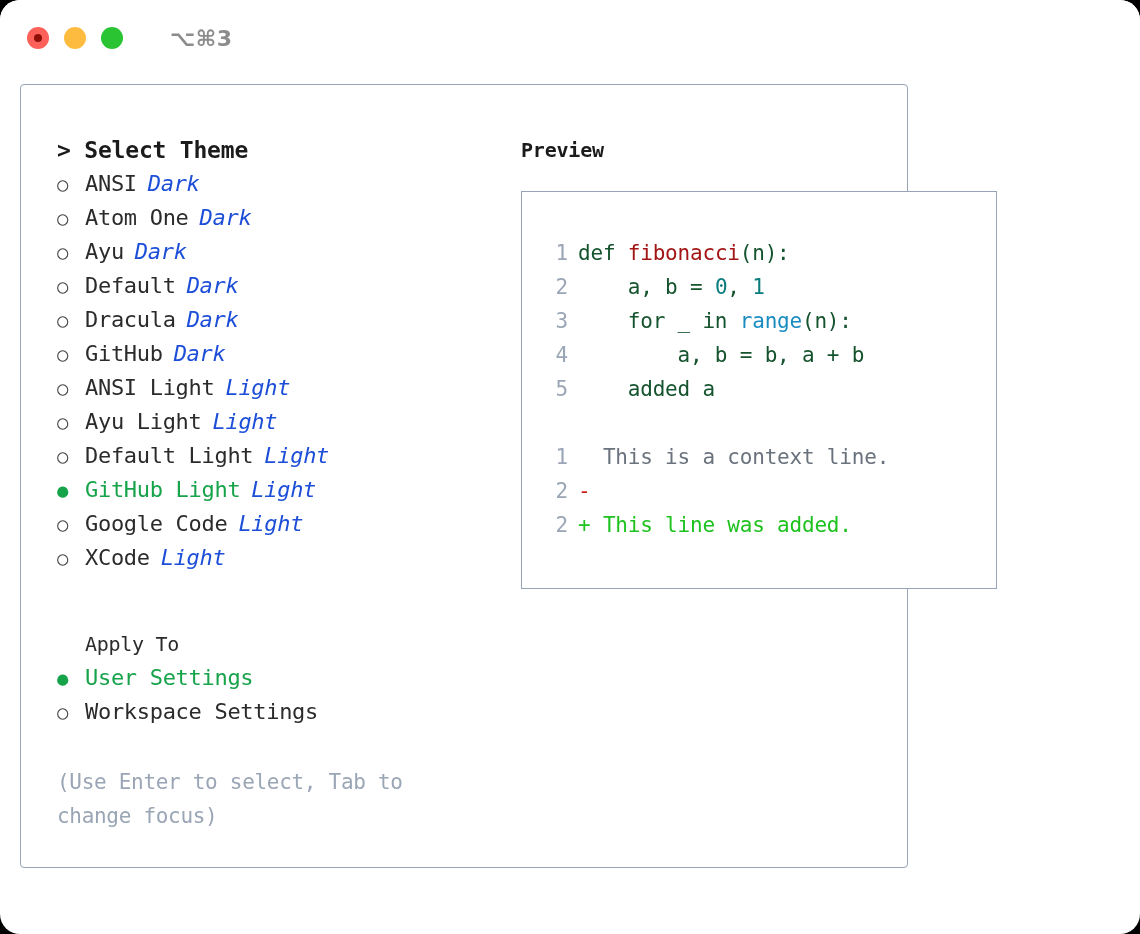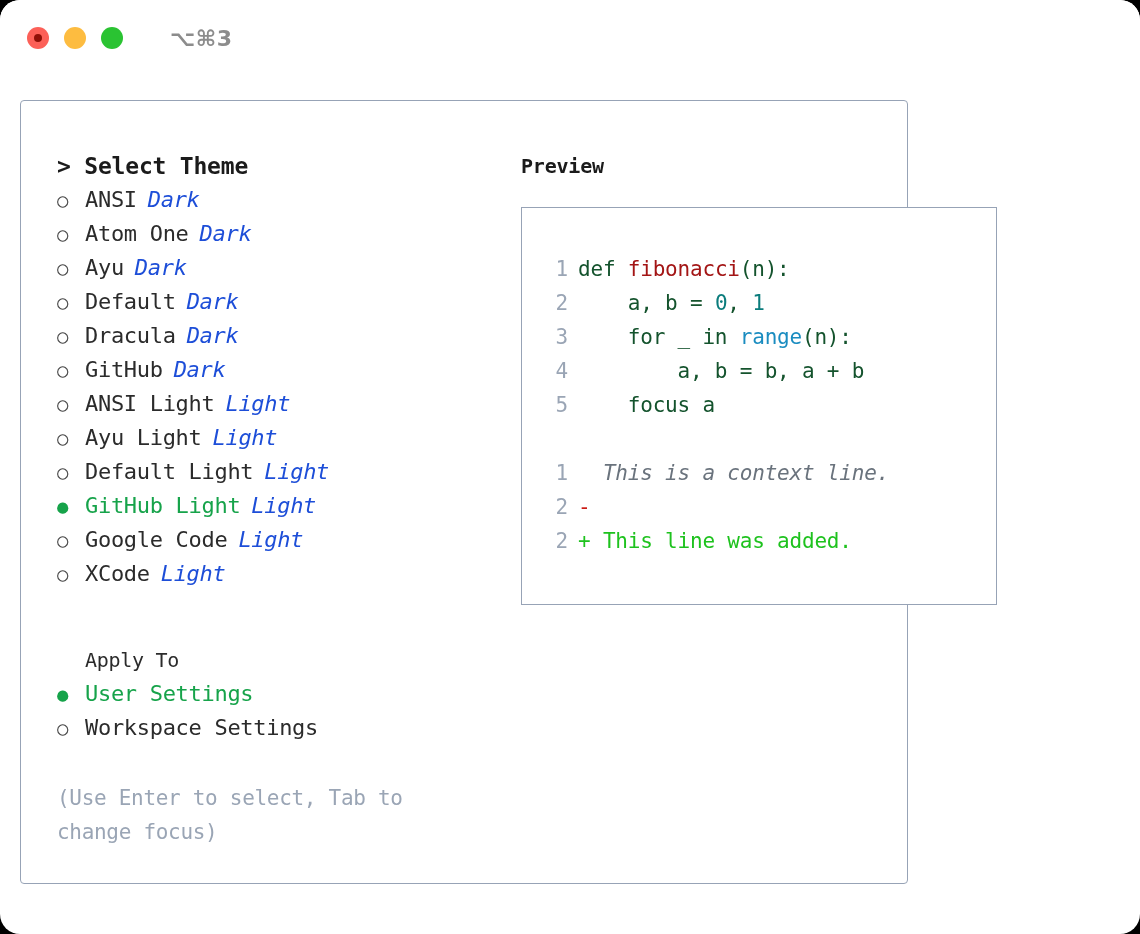--- a/index.html
+++ b/index.html
@@ -68,21 +68,21 @@
     font-weight: 700;
     color: #8c8c8c;
     letter-spacing: 0.5px;
     font-family: "DejaVu Sans", "Liberation Sans", sans-serif;
   }
 
   
   .panel {
     position: absolute;
     left: 20px;
-    top: 100px;
+    top: 84px;
     width: 888px;
     height: 784px;
     border: 1.5px solid #97a3b6;
     border-radius: 4px;
     background: #ffffff;
   }
 
   .panel-inner {
     position: absolute;
     inset: 0;
@@ -193,21 +193,21 @@
 
   .blank-line { height: 34px; }
 
   
   .tok-plain { color: #14532d; }
   .tok-fn    { color: #a31515; }
   .tok-num   { color: #0b7c7c; }
   .tok-call  { color: #1a8cc0; }
 
   
-  .diff-ctx { color: #6a737d; font-style: italic; }
+  .diff-ctx { color: #6a737d; }
   .diff-del { color: #cb1b15; }
   .diff-add { color: #1ec21e; }
 </style>
 </head>
 <body>
 
 <div class="window">
 
   <div class="titlebar">
     <div class="lights">
@@ -257,21 +257,21 @@
       <div class="right-col">
 
         <div class="preview-title">Preview</div>
 
         <div class="preview-box">
           <div id="code-block">
               <div class="code-line"><span class="lineno">1</span><span><span class="tok-plain">def </span><span class="tok-fn">fibonacci</span><span class="tok-plain">(n):</span></span></div>
               <div class="code-line"><span class="lineno">2</span><span><span class="tok-plain">    a, b = </span><span class="tok-num">0</span><span class="tok-plain">, </span><span class="tok-num">1</span></span></div>
               <div class="code-line"><span class="lineno">3</span><span><span class="tok-plain">    for _ in </span><span class="tok-call">range</span><span class="tok-plain">(n):</span></span></div>
               <div class="code-line"><span class="lineno">4</span><span><span class="tok-plain">        a, b = b, a + b</span></span></div>
-              <div class="code-line"><span class="lineno">5</span><span><span class="tok-plain">    focus a</span></span></div>
+              <div class="code-line"><span class="lineno">5</span><span><span class="tok-plain">    added a</span></span></div>
             </div>
           <div class="blank-line"></div>
           <div id="diff-block">
               <div class="code-line"><span class="lineno">1</span><span class="diff-ctx">  </span><span class="diff-ctx">This is a context line.</span></div>
               <div class="code-line"><span class="lineno">2</span><span class="diff-del">- </span></div>
               <div class="code-line"><span class="lineno">2</span><span class="diff-add">+ </span><span class="diff-add">This line was added.</span></div>
             </div>
         </div>
       </div>
 

